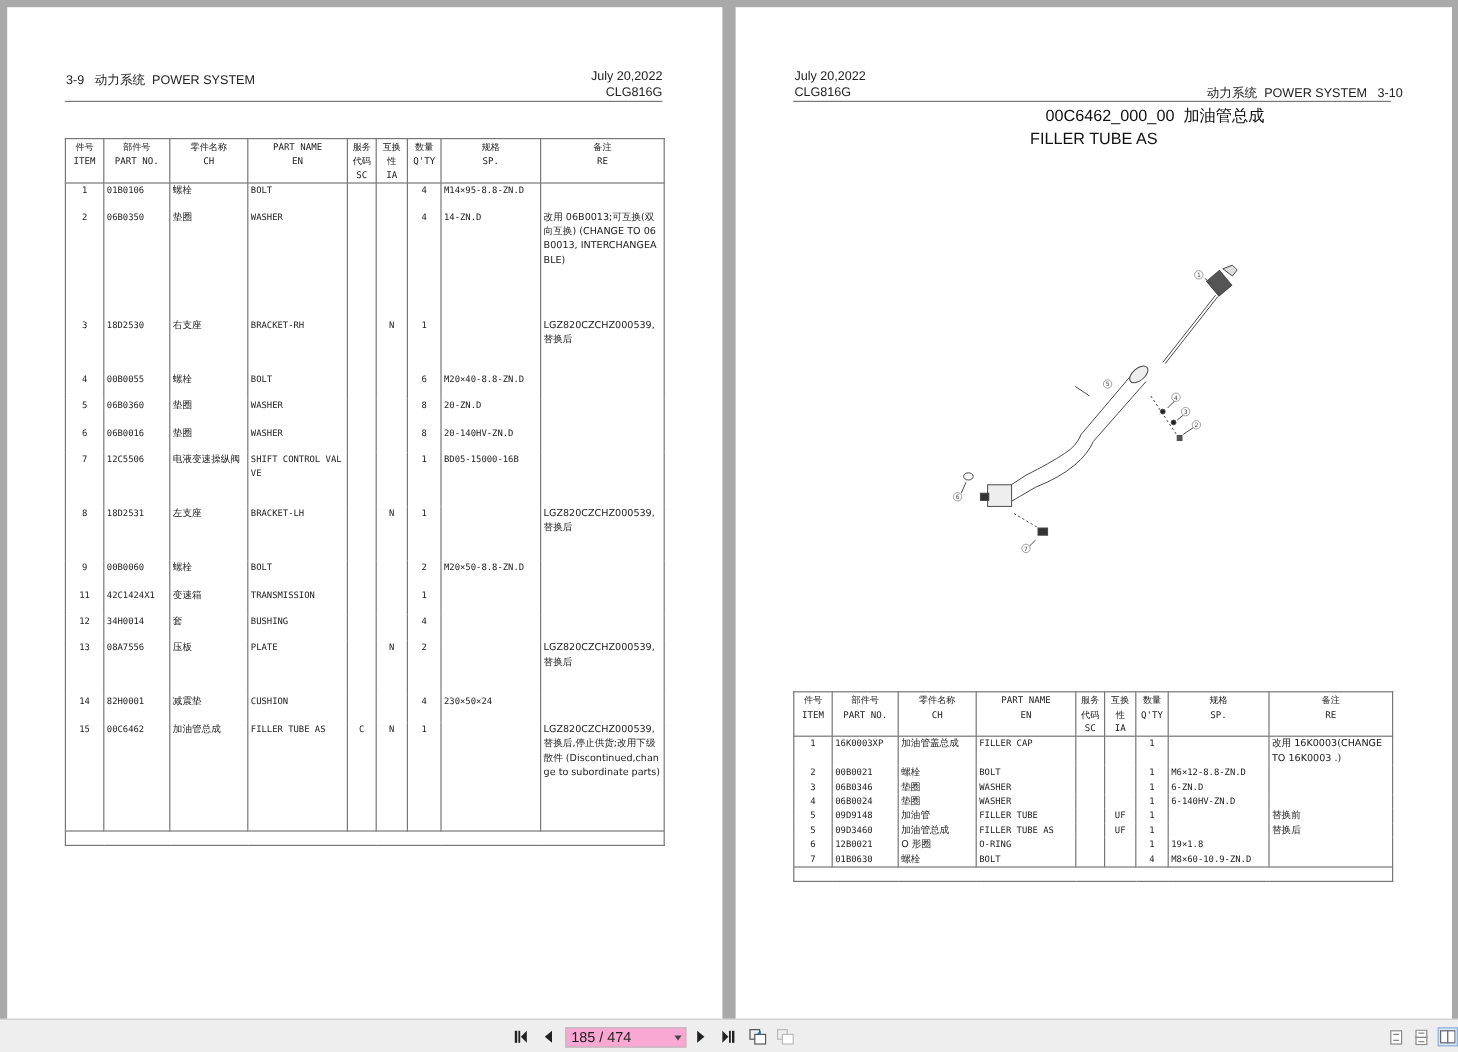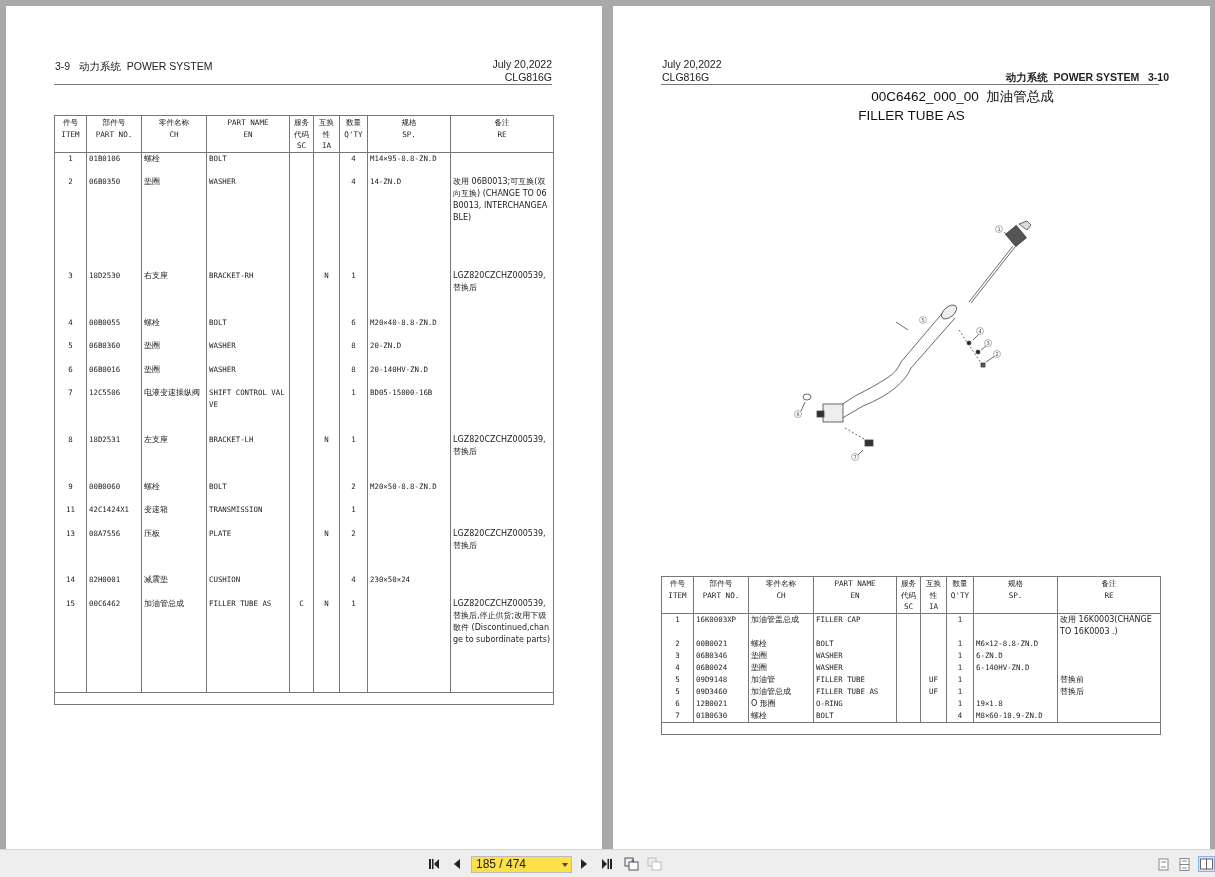--- a/index.html
+++ b/index.html
@@ -15,21 +15,21 @@
   .parts-table { position: absolute; border-collapse: collapse; table-layout: fixed; font-family: "DejaVu Sans Mono", monospace; font-size: 7.4px; color: #222; }
   .parts-table th { font-weight: normal; text-align: center; vertical-align: top; border: 1px solid #777; padding: 1px 1px 0 1px; line-height: 11.5px; font-size: 7.6px; }
   .parts-table td { border-left: 1px solid #777; border-right: 1px solid #777; vertical-align: top; padding: 0 2px; line-height: 12px; word-break: break-all; }
   .parts-table td.c { text-align: center; }
   .parts-table td.ch { font-family: "DejaVu Sans", sans-serif; font-size: 8px; }
   .parts-table tr.filler td { height: auto; }
   .parts-table tr.footer td { border: 1px solid #777; height: 12px; }
   .parts-table tr.last-body td { border-bottom: 1px solid #777; }
   .toolbar { position: absolute; left: 0; top: 849px; width: 1215px; height: 28px; background: #eeeeee; border-top: 1px solid #d4d4d4; }
   .tb-btn { position: absolute; top: 7px; height: 14px; display: flex; align-items: center; justify-content: center; color: #222; }
-  .page-select { position: absolute; left: 471px; top: 6px; width: 101px; height: 17px; background: #fde047; border: 1px solid #bbb; font-size: 12px; color: #222; padding-left: 4px; line-height: 15px; }
+  .page-select { position: absolute; left: 471px; top: 6px; width: 101px; height: 17px; background: #f9a8d4; border: 1px solid #bbb; font-size: 12px; color: #222; padding-left: 4px; line-height: 15px; }
   .page-select .arrow { position: absolute; right: 3px; top: 6px; width: 0; height: 0; border-left: 3px solid transparent; border-right: 3px solid transparent; border-top: 4px solid #444; }
   svg { display: block; }
 </style>
 </head>
 <body>
 
 <div class="viewer">
 
   <div class="page page-left">
     <div class="abs hdr" style="right:50px; top:52px;">July 20,2022</div>
@@ -196,20 +196,31 @@
             <td style="font-family: &quot;DejaVu Sans Mono&quot;, monospace;">42C1424X1</td>
             <td class="ch">变速箱</td>
             <td style="font-family: &quot;DejaVu Sans Mono&quot;, monospace;">TRANSMISSION</td>
             <td class="c"></td>
             <td class="c"></td>
             <td class="c">1</td>
             <td style="font-family: &quot;DejaVu Sans Mono&quot;, monospace;"></td>
             <td class="ch"></td>
           </tr>
           <tr>
+            <td class="c">12</td>
+            <td style="font-family: &quot;DejaVu Sans Mono&quot;, monospace;">34H0014</td>
+            <td class="ch">套</td>
+            <td style="font-family: &quot;DejaVu Sans Mono&quot;, monospace;">BUSHING</td>
+            <td class="c"></td>
+            <td class="c"></td>
+            <td class="c">4</td>
+            <td style="font-family: &quot;DejaVu Sans Mono&quot;, monospace;"></td>
+            <td class="ch"></td>
+          </tr>
+          <tr>
             <td class="c">13</td>
             <td style="font-family: &quot;DejaVu Sans Mono&quot;, monospace;">08A7556</td>
             <td class="ch">压板</td>
             <td style="font-family: &quot;DejaVu Sans Mono&quot;, monospace;">PLATE</td>
             <td class="c"></td>
             <td class="c">N</td>
             <td class="c">2</td>
             <td style="font-family: &quot;DejaVu Sans Mono&quot;, monospace;"></td>
             <td class="ch">LGZ820CZCHZ000539,替换后</td>
           </tr>
@@ -249,21 +260,21 @@
           <tr class="footer">
             <td colspan="9"></td>
           </tr>
         </tbody>
     </table>
   </div>
 
   <div class="page page-right">
     <div class="abs hdr" style="left:49px; top:52px;">July 20,2022</div>
     <div class="abs hdr" style="left:49px; top:65px;">CLG816G</div>
-    <div class="abs hdr" style="right:41px; top:65px; white-space:pre;font-weight:bold;">动力系统  POWER SYSTEM   3-10</div>
+    <div class="abs hdr" style="right:41px; top:65px; white-space:pre;">动力系统  POWER SYSTEM   3-10</div>
     <div class="rule" style="left:48px; width:498px; top:78px;"></div>
     <div class="abs" style="left:0; width:699px; top:82px; text-align:center; font-size:13.5px; color:#111; white-space:pre;">00C6462_000_00  加油管总成</div>
     <div class="abs" style="left:0; width:597px; top:102px; text-align:center; font-size:13.5px; color:#111;">FILLER TUBE AS</div>
 
     <div class="abs" style="left:170px; top:200px; width:270px; height:270px;">
       <svg width="270" height="270" viewBox="0 0 270 270">
         <g fill="none" stroke="#444" stroke-width="0.8">
 
           <path d="M52 203 L72 190 Q92 180 104 172 Q114 166 118 156 L162 104"></path>
           <path d="M56 214 L80 200 Q100 192 112 182 Q124 172 128 162 L172 112"></path>

